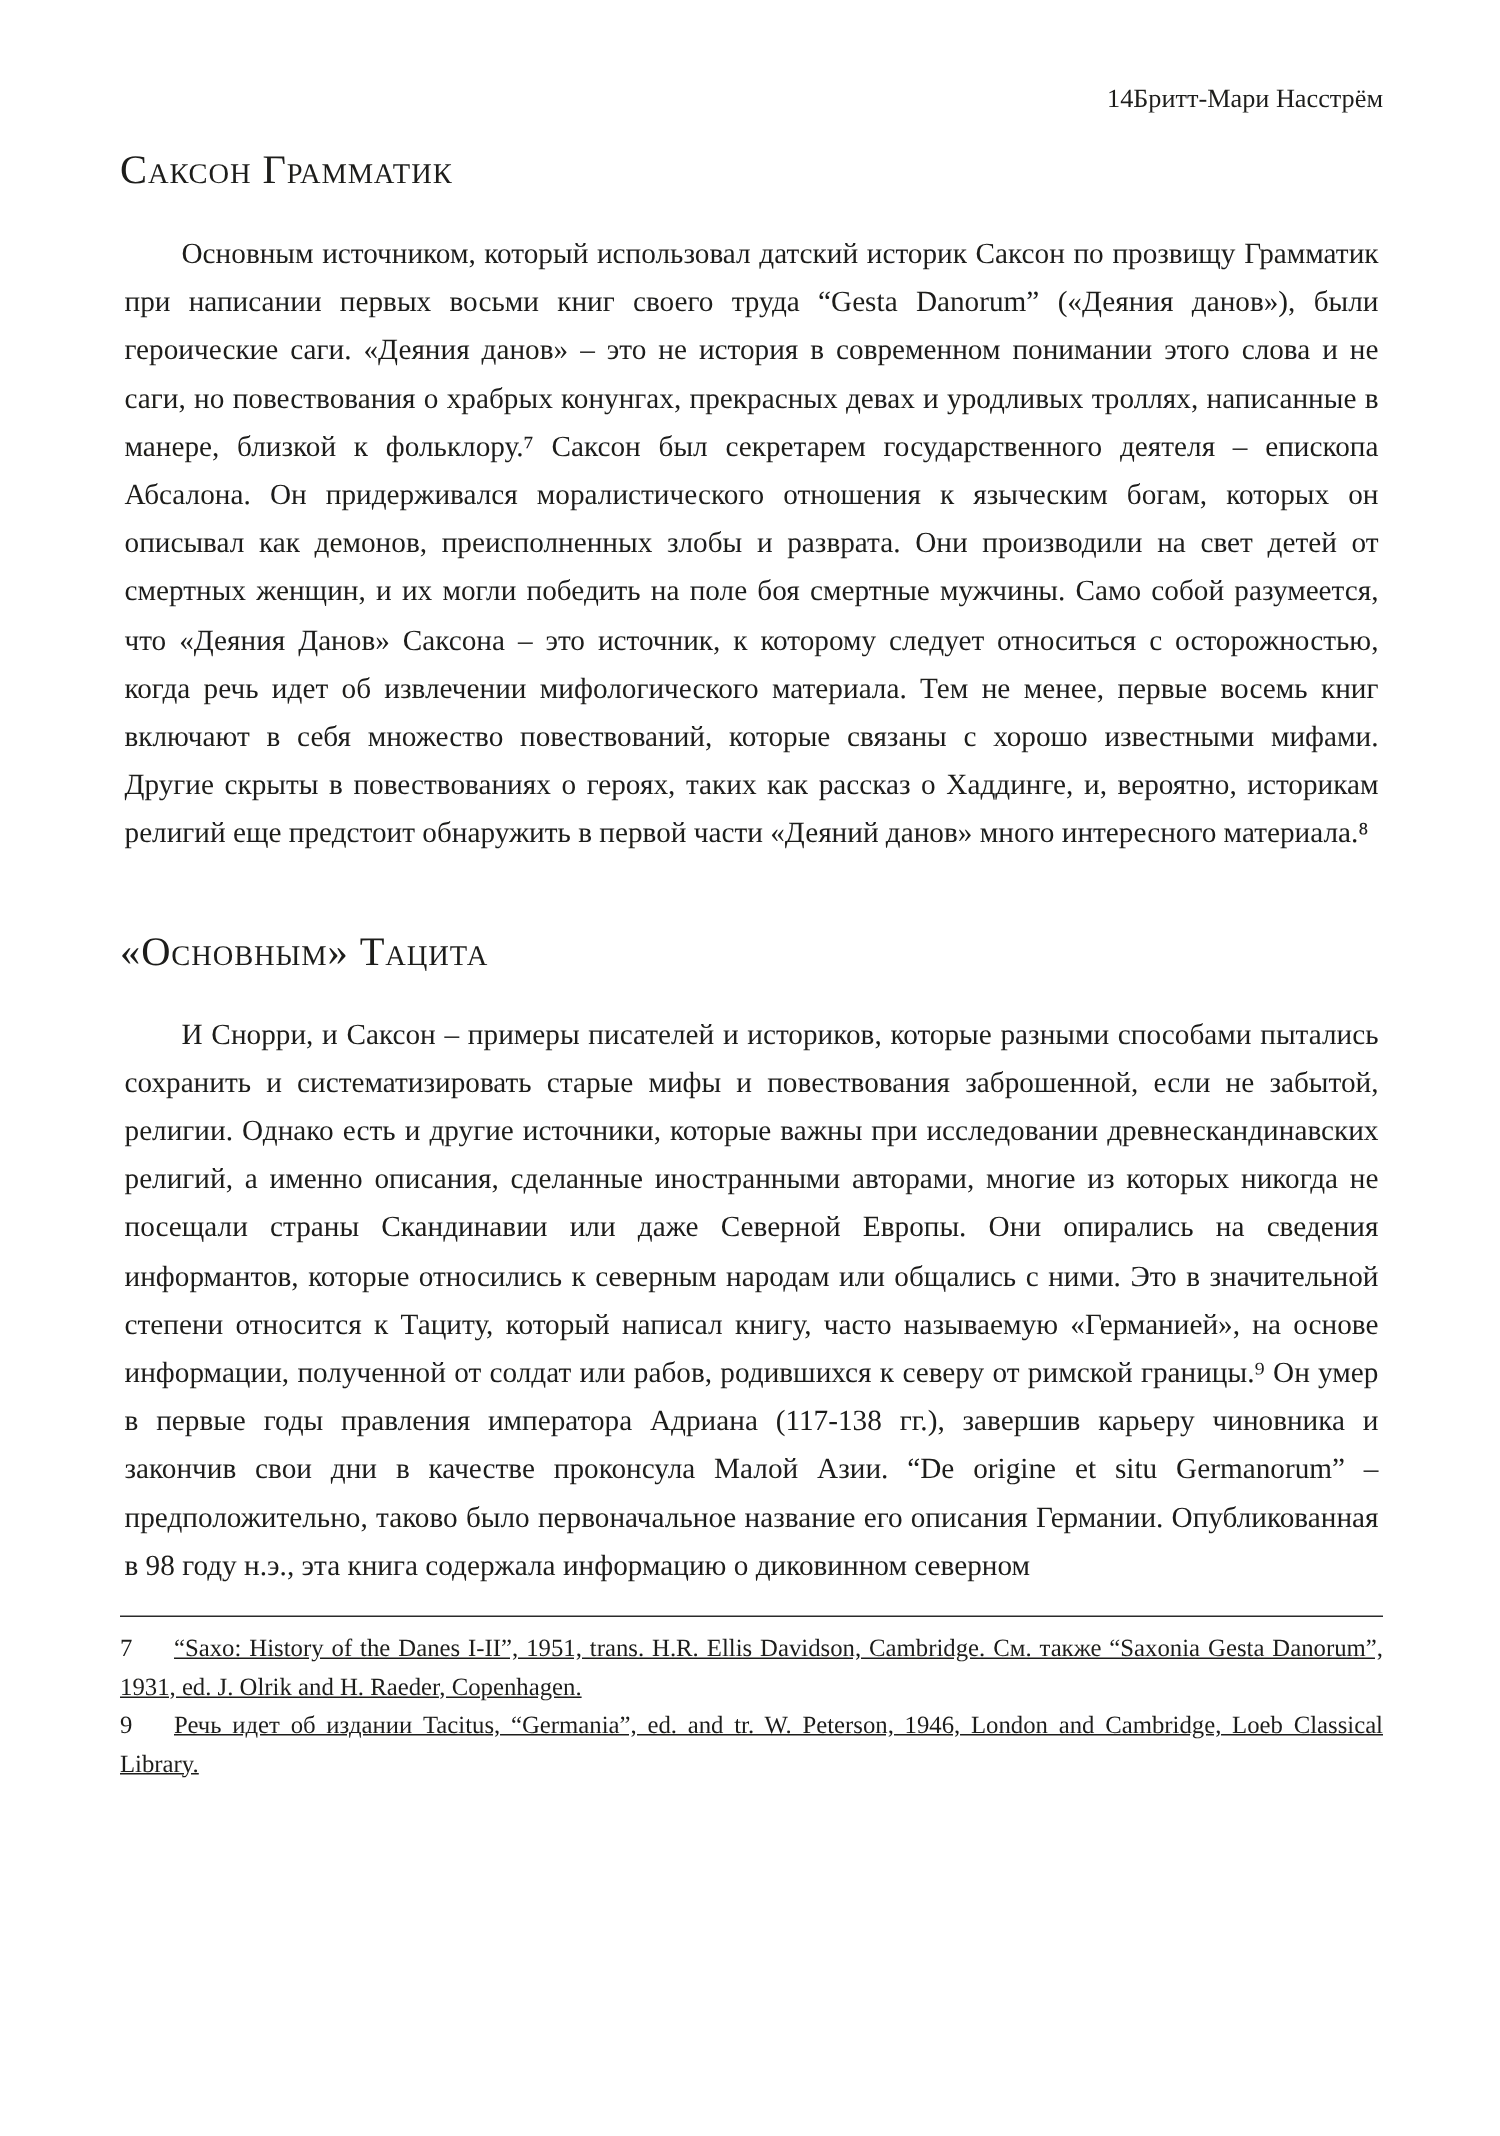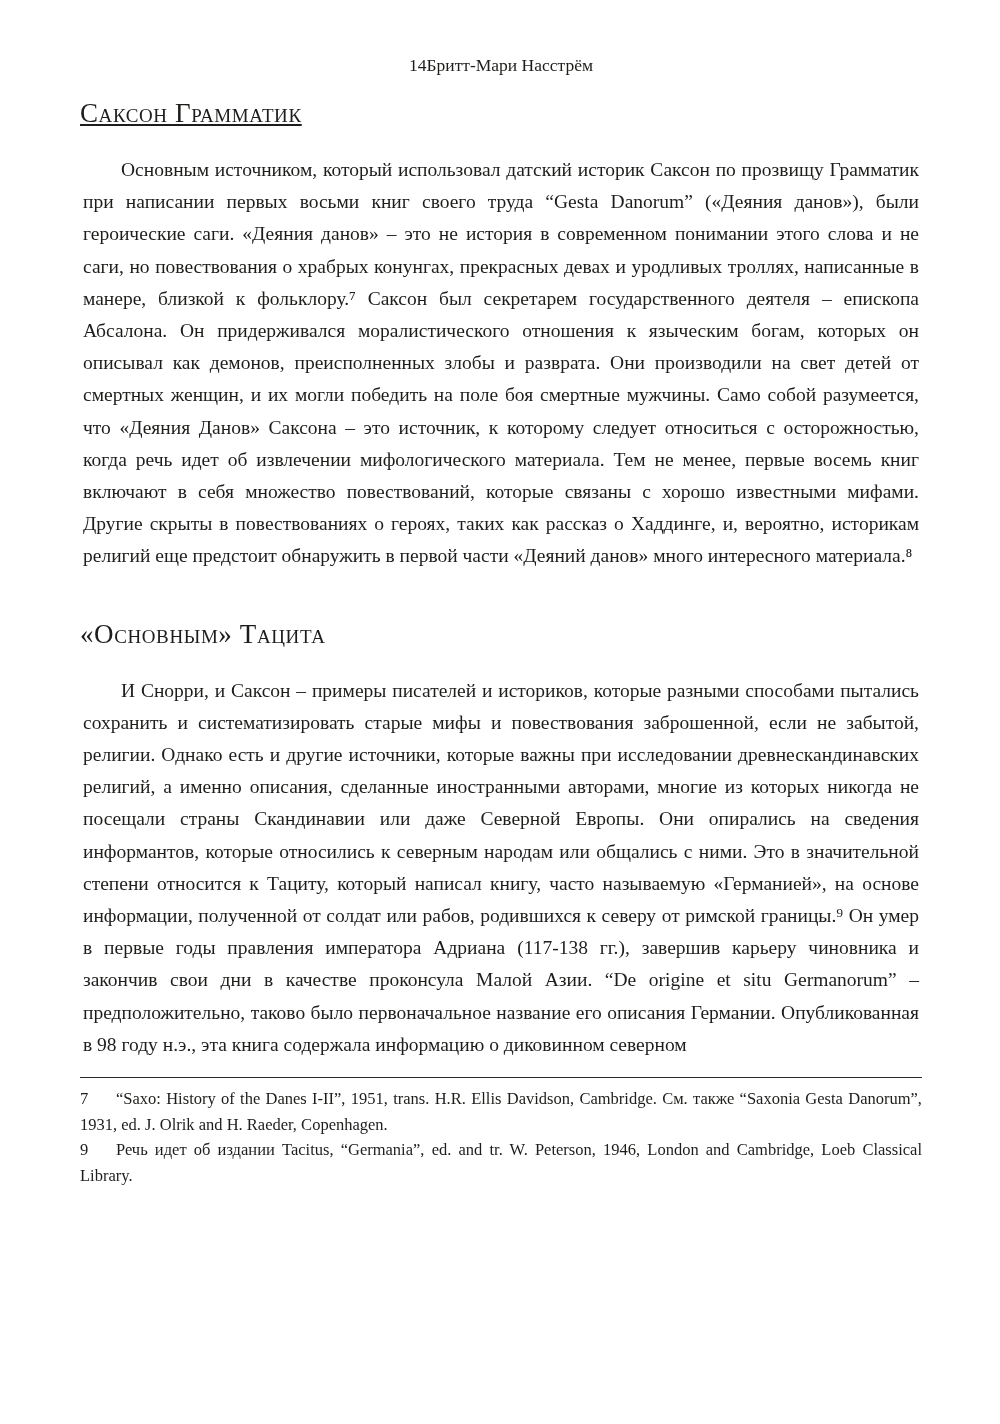--- a/index.html
+++ b/index.html
@@ -17,21 +17,21 @@
   .page {
     box-sizing: border-box;
     width: 1000px;
     height: 1424px;
     padding: 54px 78px 40px 80px;
     background: #ffffff;
     position: relative;
   }
   .running-header {
     display: flex;
-    justify-content: center;
+    justify-content: flex-end;
     align-items: baseline;
     font-size: 17.5px;
     line-height: 22px;
     margin-bottom: 20px;
   }
   .page-number {
     font-style: normal;
   }
   .running-head {
   }
@@ -39,36 +39,36 @@
     font-weight: normal;
     font-variant: small-caps;
     font-variant-caps: small-caps;
     font-size: 27px;
     line-height: 34px;
     letter-spacing: 0.6px;
     margin: 0 0 24px 0;
   }
   .section-heading.first {
     margin-top: 12px;
-    text-decoration: underline;
   }
   .section-heading.second {
     margin-top: 44px;
   }
   .body-para {
     font-size: 19.5px;
     line-height: 32.2px;
     text-align: justify;
     text-indent: 38px;
     margin: 3px;
   }
   .footnotes {
     margin-top: 16px;
     border-top: 1px solid #2a2a2a;
     padding-top: 8px;
+    text-decoration: underline;
   }
   .footnote {
     font-size: 16.5px;
     line-height: 25.5px;
     text-align: justify;
     margin: 0;
   }
   .fn-num {
     display: inline-block;
     width: 36px;

